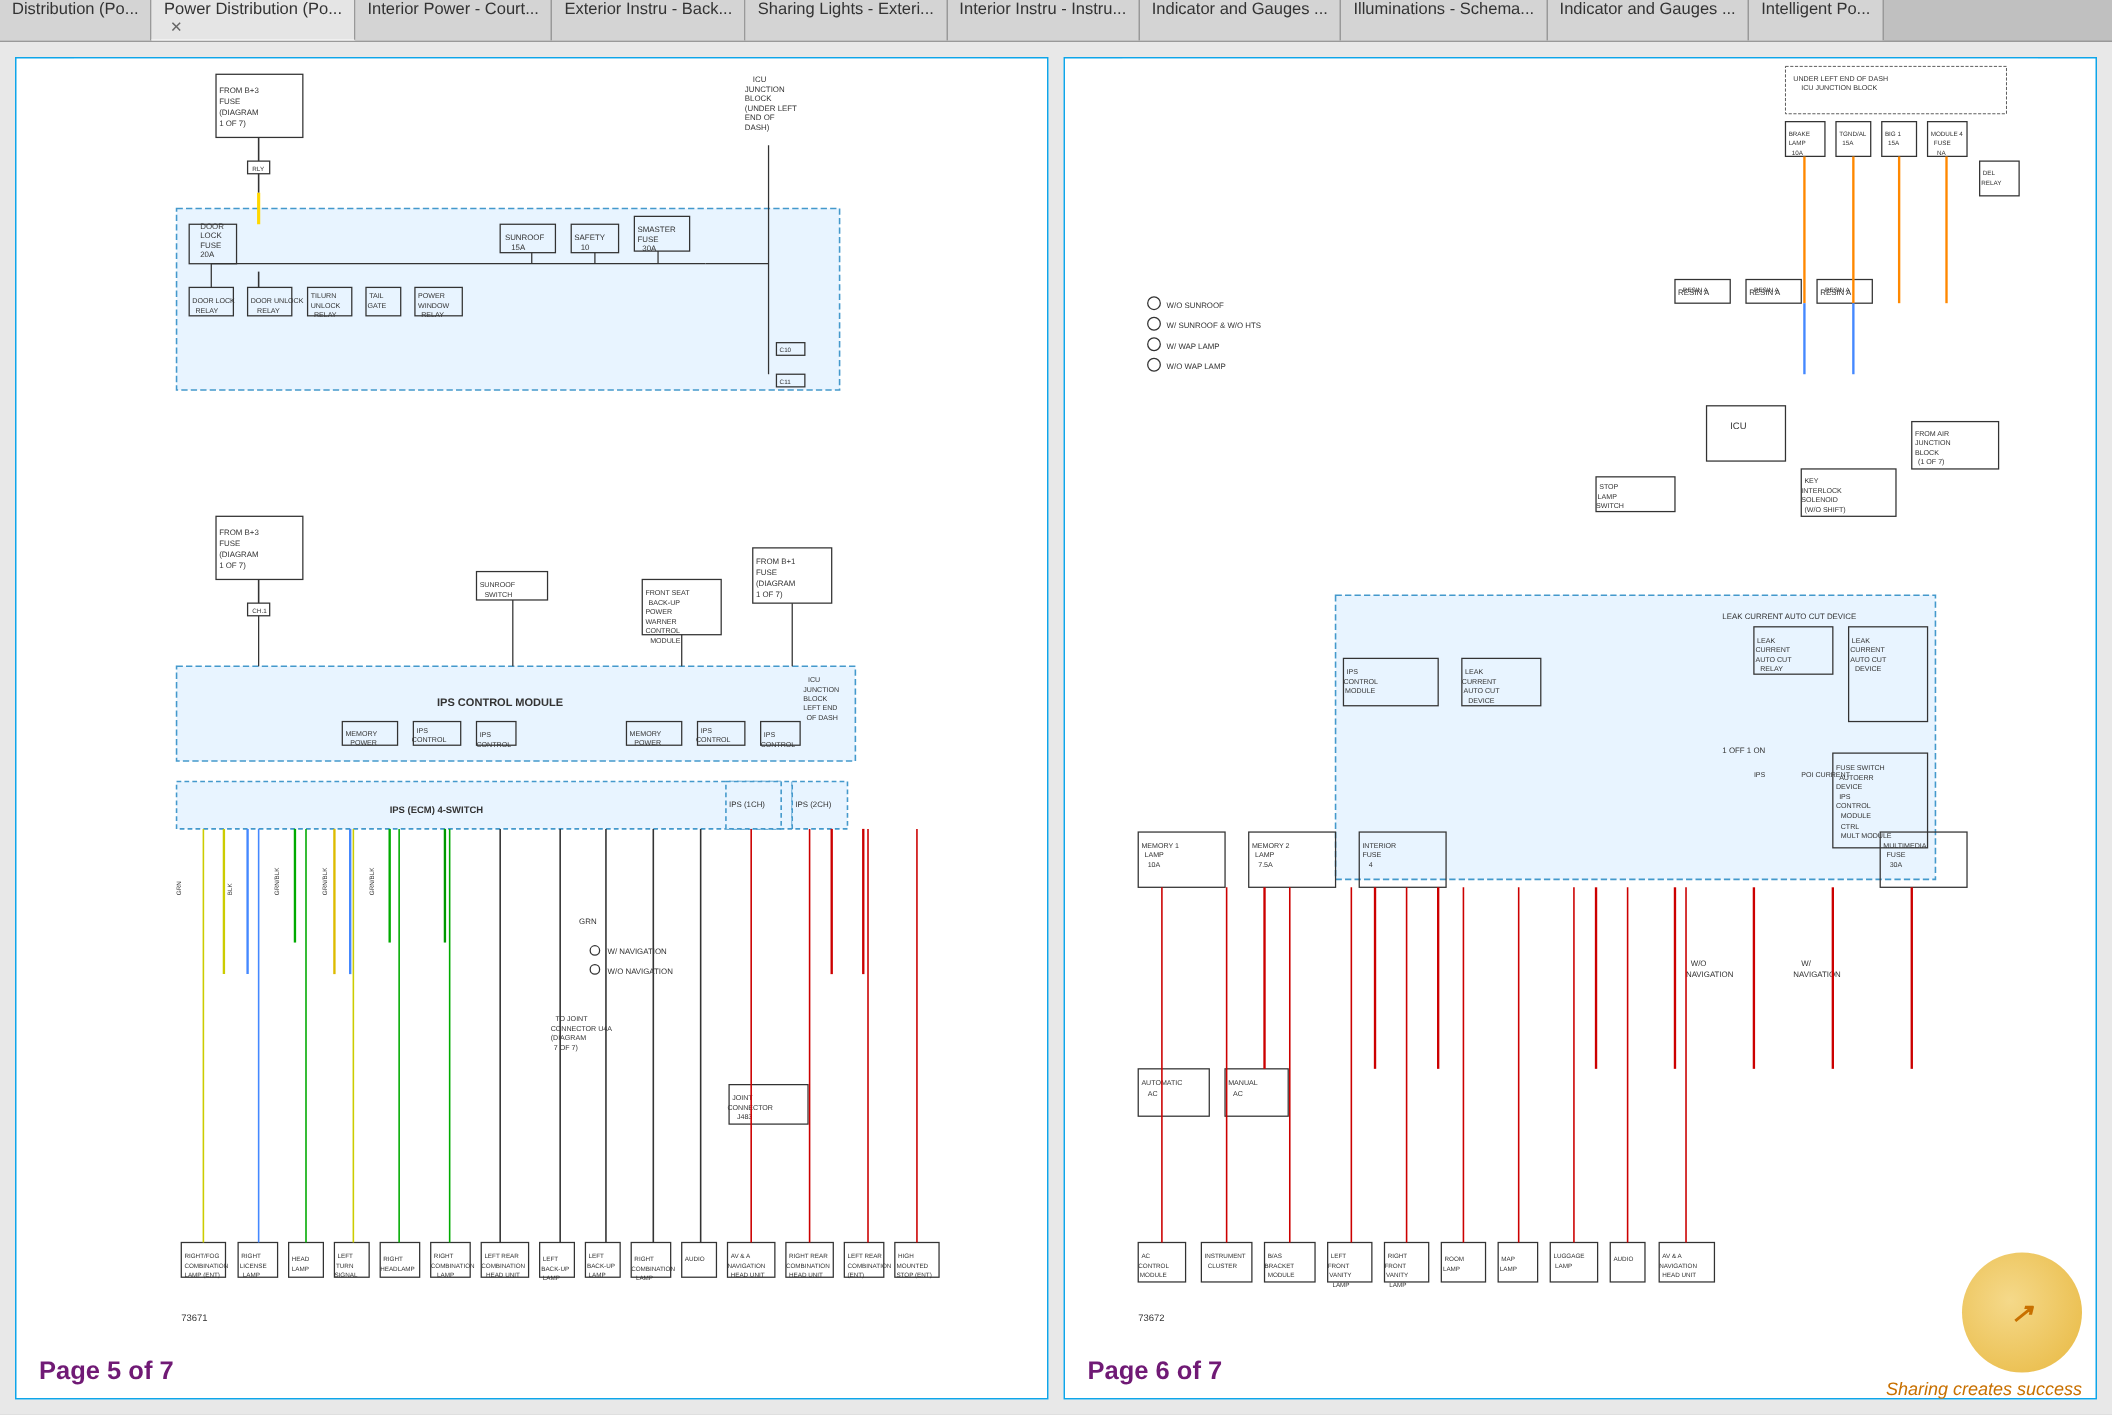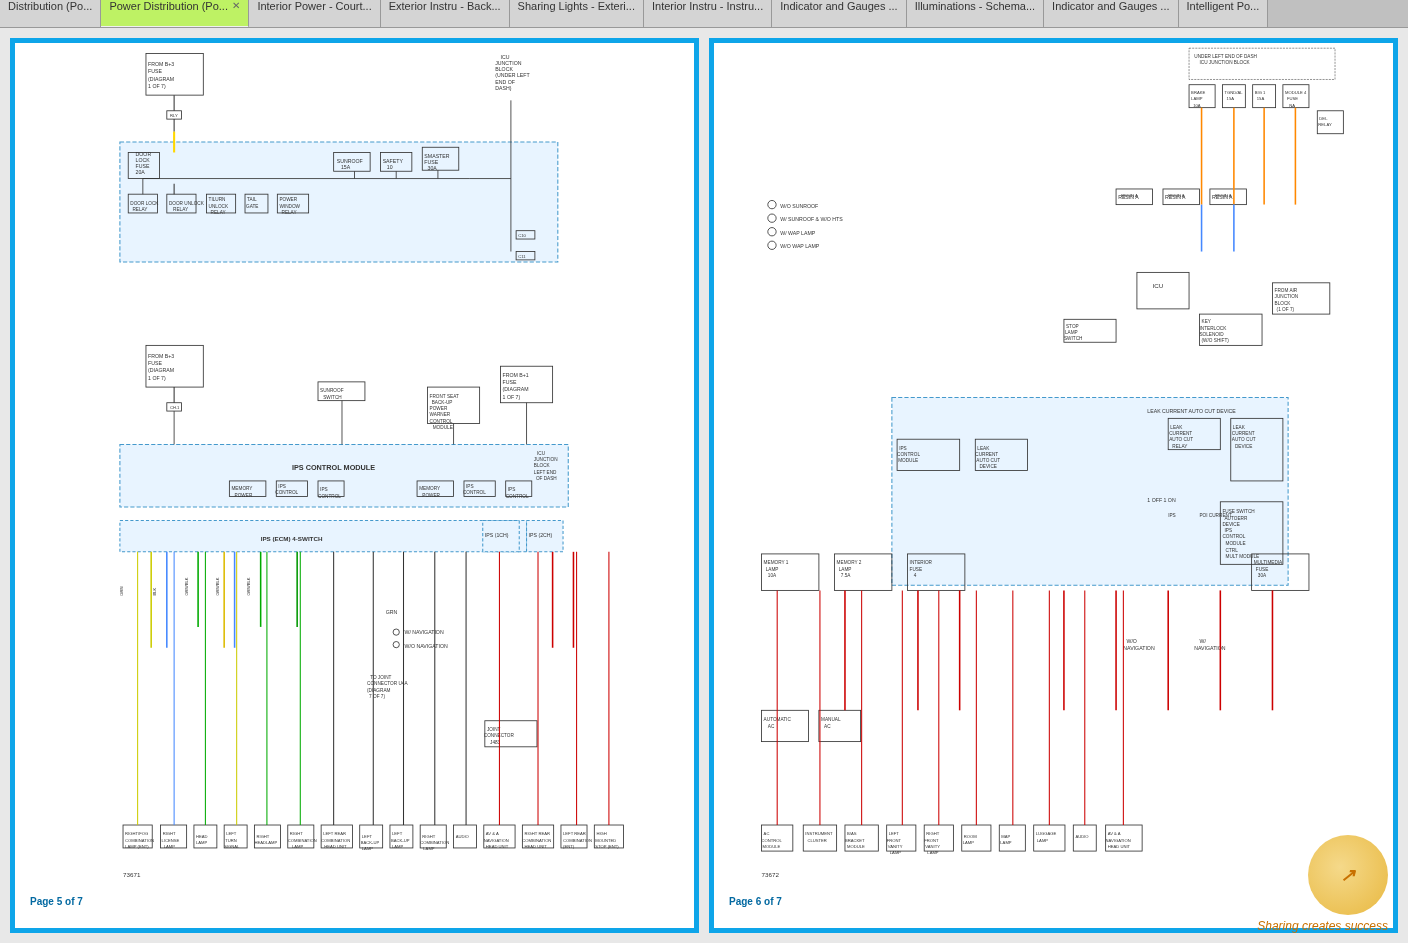--- a/index.html
+++ b/index.html
@@ -30,67 +30,68 @@
       white-space: nowrap;
       cursor: pointer;
       background: #d4d4d4;
       color: #333;
       max-width: 160px;
       overflow: hidden;
       text-overflow: ellipsis;
     }
 
     .tab.active {
-      background: #bef264;
+      background: #e5e5e5;
       border-bottom: 2px solid #f0f0f0;
+      flex-direction: column;
     }
 
     .tab .tab-close {
       margin-left: 4px;
       font-size: 10px;
       color: #666;
     }
 
     
     #main-content {
       display: flex;
       height: calc(943px - 28px);
       background: #e8e8e8;
       padding: 10px;
       gap: 10px;
     }
 
     
     .diagram-panel {
       background: #fff;
-      border: 5px solid #0ea5e9;
+      border: 1px solid #0ea5e9;
       flex: 1;
       position: relative;
       overflow: hidden;
     }
 
     .diagram-inner {
       width: 100%;
       height: 100%;
       position: relative;
     }
 
     
     .wiring-svg {
       width: 100%;
       height: calc(100% - 30px);
     }
 
     .page-label {
       position: absolute;
-      bottom: 21px;
+      bottom: 8px;
       left: 15px;
-      font-size: 10px;
+      font-size: 17px;
       font-weight: bold;
-      color: #0369a1;
+      color: #701a75;
     }
 
     
     #watermark {
       position: absolute;
       bottom: 10px;
       right: 20px;
       display: flex;
       flex-direction: column;
       align-items: flex-end;

